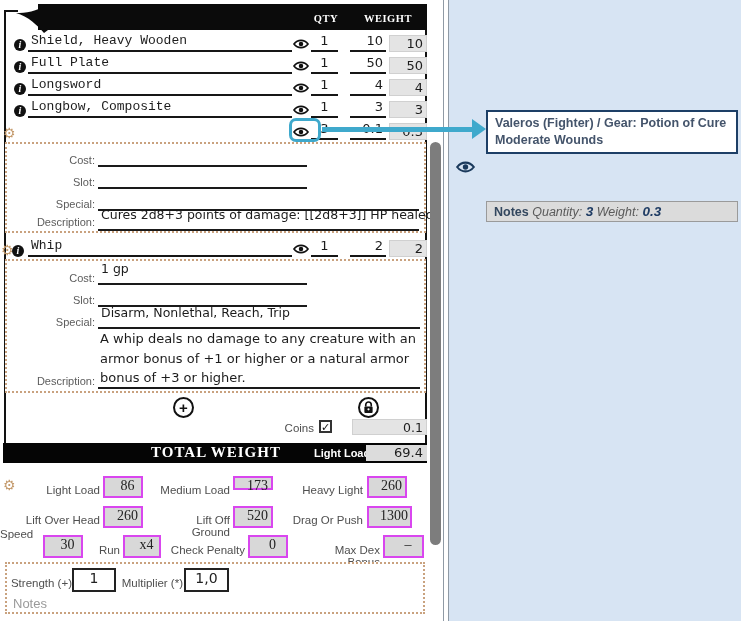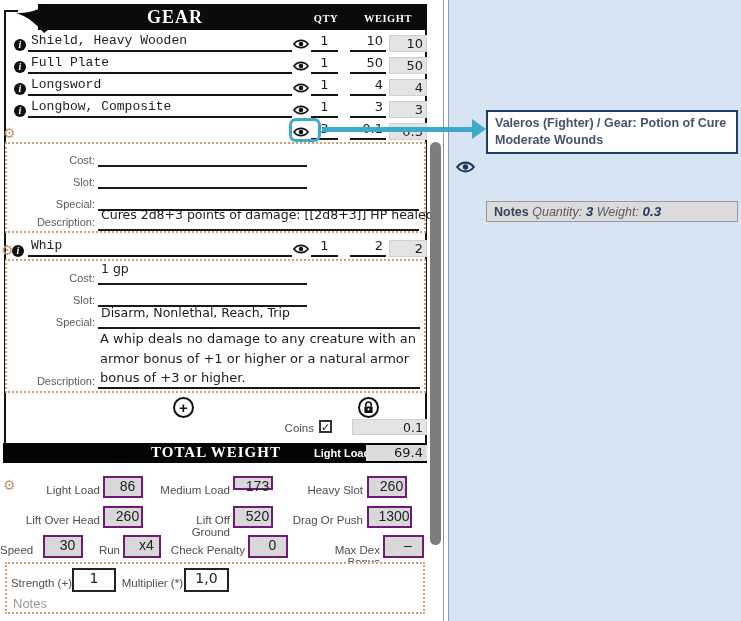--- a/index.html
+++ b/index.html
@@ -56,22 +56,22 @@
   
   .tw-bar { left:3px; top:443px; width:424px; height:20px; background:#050505; }
   .tw-title { left:148px; top:1px; color:#fff; font-family:"Liberation Serif", serif; font-weight:bold;
     font-size:15px; letter-spacing:1px; }
   .tw-load { left:311px; top:4px; color:#fff; font-weight:bold; font-size:11px; }
   .tw-box { left:363px; top:2px; width:61px; height:16px; background:#dcdcdc; text-align:right;
     padding-right:4px; font-family:"DejaVu Sans", sans-serif; font-size:13px; color:#1c1c1c; }
 
   
   .s-label { font-size:11.5px; color:#4f4f4f; text-align:right; }
-  .s-box { background:#d8d8d8; border:2px solid #701a75; text-align:center;
-    font-family:Liberation Sans, sans-serif; font-size:14px; color:#222;padding-left:9px; }
+  .s-box { background:#d8d8d8; border:2px solid #d946ef; text-align:center;
+    font-family:Liberation Serif, serif; font-size:14px; color:#222;padding-left:9px; }
   .w-box { background:#fff; border:2px solid #222; text-align:center;
     font-family:"DejaVu Sans", sans-serif; font-size:14px; color:#222; }
   .notes-label { font-size:13px; color:#9a9a9a; }
 
   
   .scroll-thumb { left:430px; top:142px; width:11px; height:403px; background:#7d7d7d; border-radius:6px; }
   .divider { left:443px; top:0; width:6px; height:621px; background:#fff;
     border-left:1px solid #8f9aa5; border-right:1px solid #8f9aa5; }
   .blue-panel { left:449px; top:0; width:292px; height:621px; background:#d7e4f3; }
 
@@ -99,21 +99,20 @@
 <div id="app">
 
   <div class="abs frame-line" style="left:4px;top:10px;width:14px;height:2px;"></div>
   <div class="abs frame-line" style="left:4px;top:10px;width:2px;height:434px;"></div>
   <div class="abs frame-line" style="left:425px;top:28px;width:2px;height:416px;"></div>
 
   <div class="abs ribbon-bar"></div>
   <svg class="abs ribbon-tail" width="42" height="44" viewBox="0 0 42 44">
     <path d="M40,2 C28,10 18,11 8,11 C20,14 30,24 36,31 L40,28 Z" fill="#0b0b0b"></path>
   </svg>
-  <div class="abs gear-title">GEAR</div>
   <div class="abs col-head" style="left:306px;width:40px;">QTY</div>
   <div class="abs col-head" style="left:358px;width:60px;">WEIGHT</div>
 
   <div class="abs grow" style="top:33px;">
     <span class="abs g-icons"><span class="info-icon">i</span></span>
     <div class="abs g-name">Shield, Heavy Wooden</div>
     <span class="abs g-eye"><svg width="16" height="12" viewBox="0 0 24 16">
           <path d="M12 2.5 C6.5 2.5 3 6 1.5 8 C3 10 6.5 13.5 12 13.5 C17.5 13.5 21 10 22.5 8 C21 6 17.5 2.5 12 2.5 Z" fill="none" stroke="#111" stroke-width="2.6"></path>
           <circle cx="12" cy="8" r="3.4" fill="#111"></circle>
         </svg></span>
@@ -224,31 +223,31 @@
     <div class="abs tw-load">Light Load</div>
     <div class="abs tw-box">69.4</div>
   </div>
 
   <span class="abs" style="left:3px;top:475px;"><span class="gear-glyph">⚙</span></span>
 
   <div class="abs s-label" style="left:30px;top:484px;width:70px;">Light Load</div>
   <div class="abs s-box" style="left:103px;top:476px;width:40px;height:22px;">86</div>
   <div class="abs s-label" style="left:145px;top:484px;width:85px;">Medium Load</div>
   <div class="abs s-box" style="left:233px;top:476px;width:40px;height:14px;">173</div>
-  <div class="abs s-label" style="left:283px;top:484px;width:80px;">Heavy Slot</div>
+  <div class="abs s-label" style="left:283px;top:484px;width:80px;">Heavy Light</div>
   <div class="abs s-box" style="left:367px;top:476px;width:40px;height:22px;">260</div>
 
   <div class="abs s-label" style="left:25px;top:514px;width:75px;">Lift Over Head</div>
   <div class="abs s-box" style="left:103px;top:506px;width:40px;height:22px;">260</div>
   <div class="abs s-label" style="left:155px;top:514px;width:75px;">Lift Off Ground</div>
   <div class="abs s-box" style="left:233px;top:506px;width:40px;height:22px;">520</div>
   <div class="abs s-label" style="left:283px;top:514px;width:80px;">Drag Or Push</div>
   <div class="abs s-box" style="left:367px;top:506px;width:45px;height:22px;">1300</div>
 
-  <div class="abs s-label" style="left:0px;top:544px;width:32px;">Speed</div>
+  <div class="abs s-label" style="left:0px;top:528px;width:32px;">Speed</div>
   <div class="abs s-box" style="left:43px;top:535px;width:40px;height:23px;">30</div>
   <div class="abs s-label" style="left:95px;top:544px;width:25px;">Run</div>
   <div class="abs s-box" style="left:123px;top:535px;width:38px;height:23px;">x4</div>
   <div class="abs s-label" style="left:170px;top:544px;width:75px;">Check Penalty</div>
   <div class="abs s-box" style="left:248px;top:535px;width:40px;height:23px;">0</div>
   <div class="abs s-label" style="left:300px;top:544px;width:80px;">Max Dex Bonus</div>
   <div class="abs s-box" style="left:383px;top:535px;width:41px;height:23px;">–</div>
 
   <div class="abs dotted-box" style="left:5px;top:562px;width:420px;height:52px;">
     <div class="abs s-label" style="left:3px;top:13px;width:62px;">Strength (+)</div>

